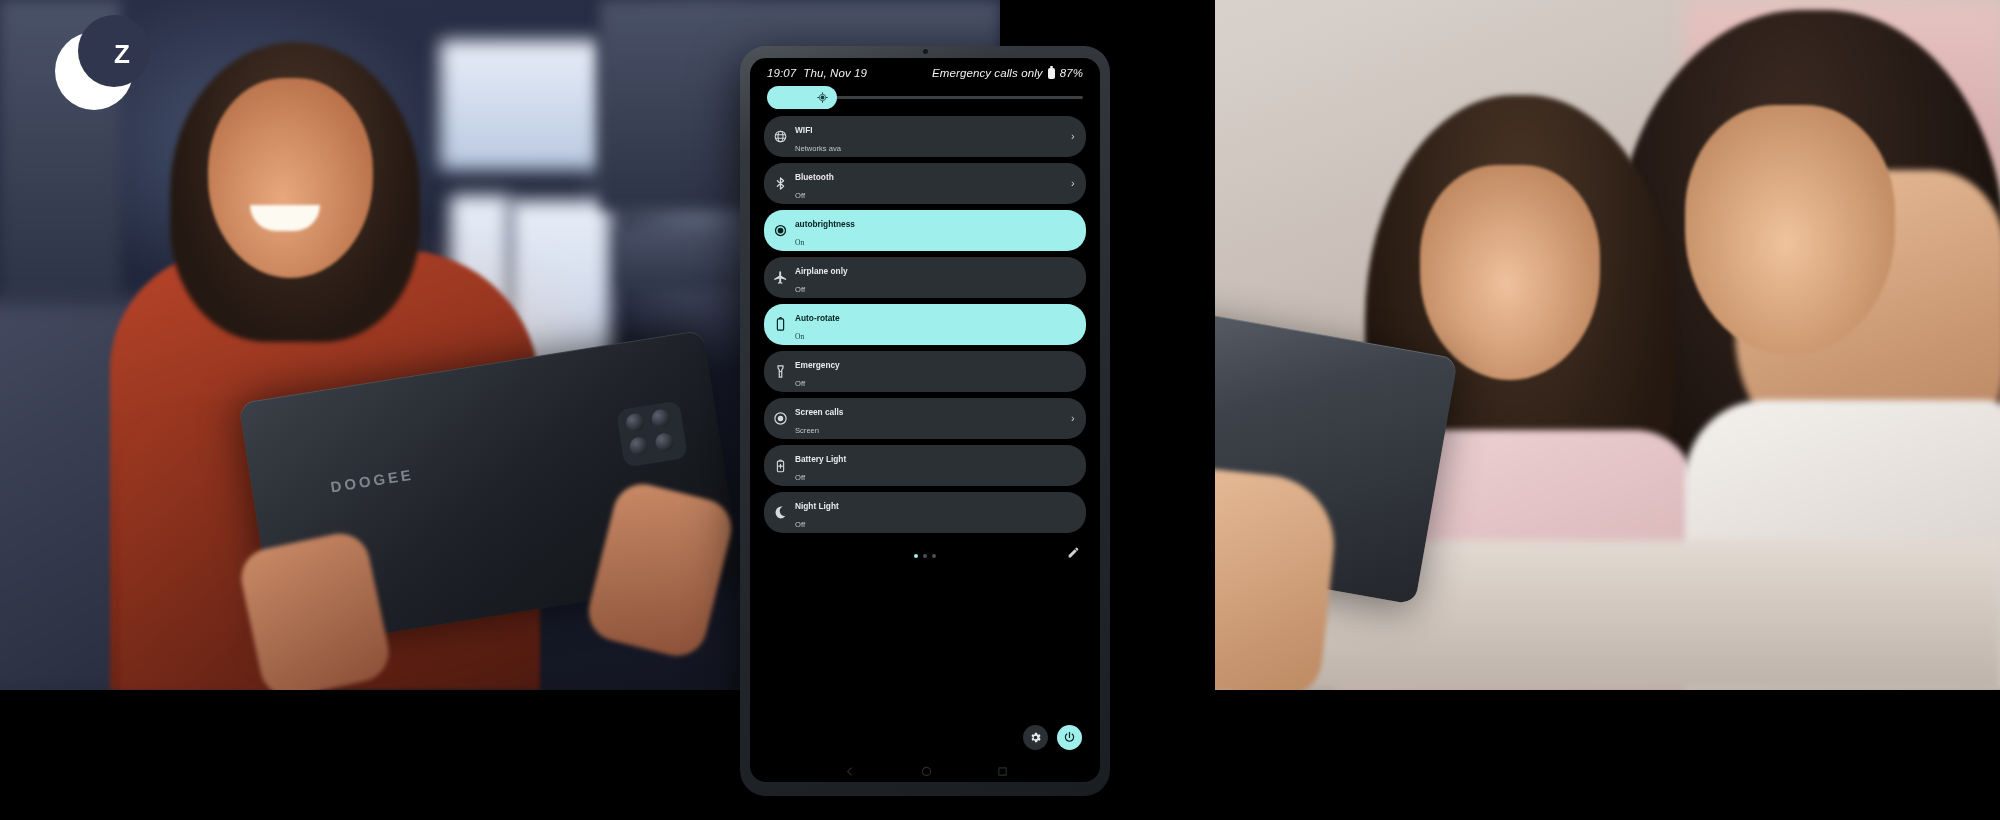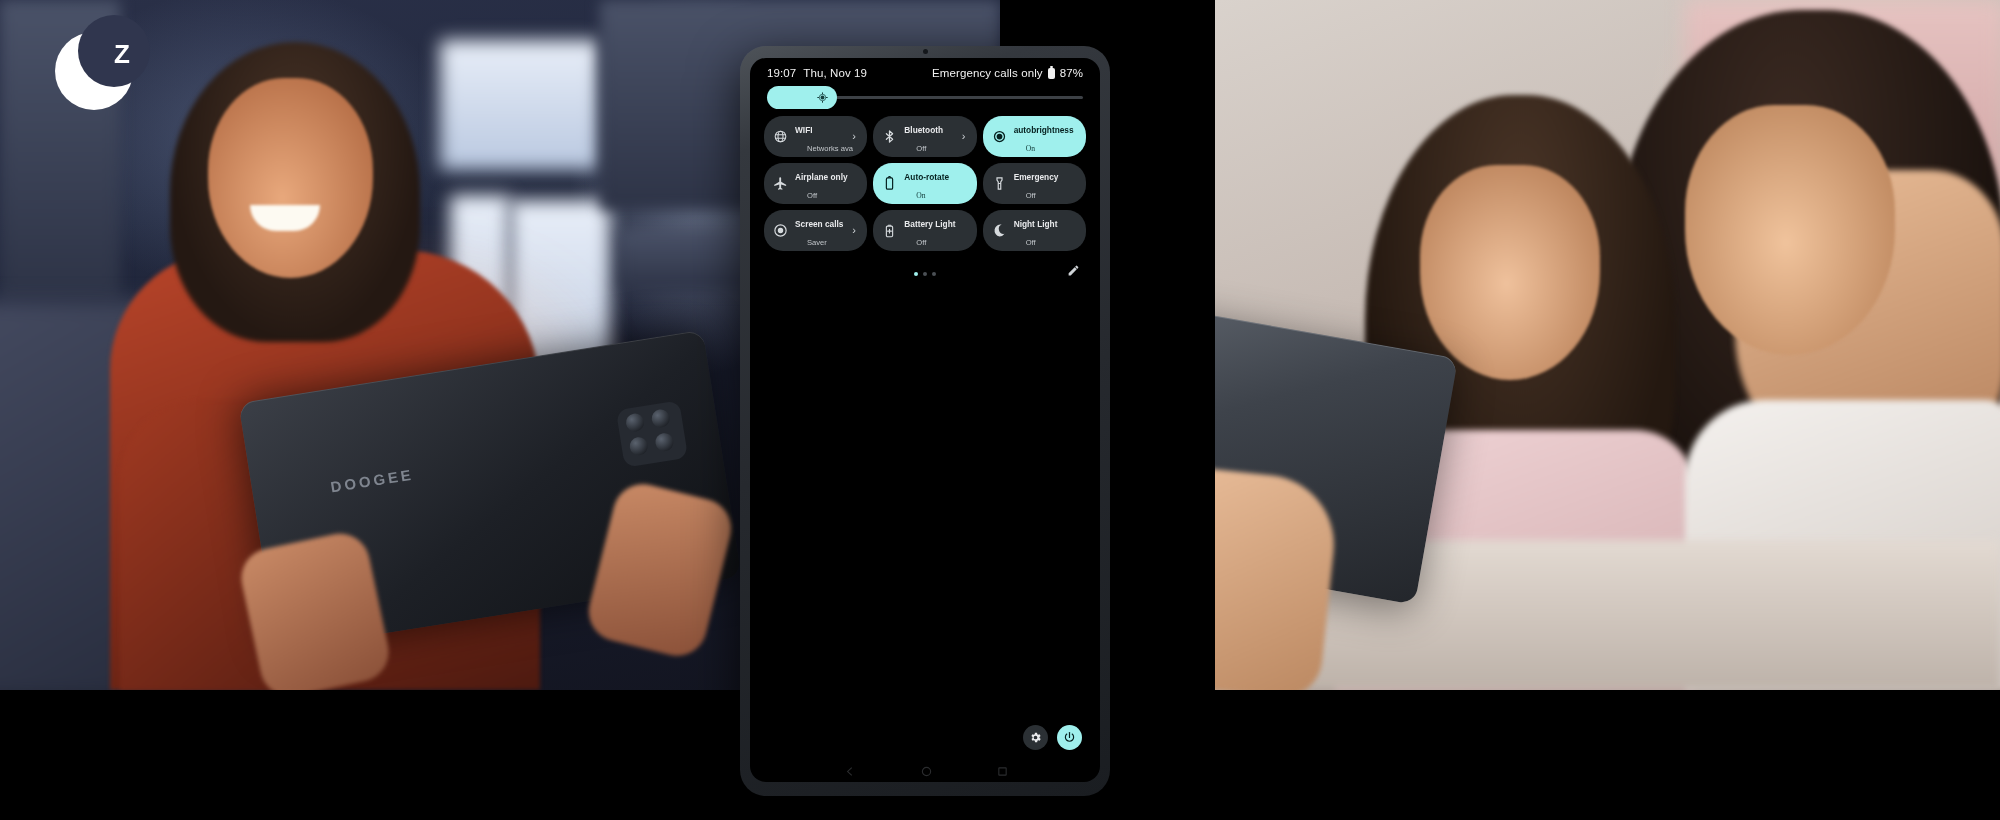--- a/index.html
+++ b/index.html
@@ -180,21 +180,21 @@
     border-radius:16px; overflow:hidden;
   }
   .tablet-cam {
     position:absolute; left:50%; top:3px; width:5px; height:5px; margin-left:-2.5px;
     border-radius:50%; background:#14171b;
   }
 
   
   .statusbar {
     display:flex; justify-content:space-between; align-items:center;
-    padding:9px 17px 4px 17px; color:#f2f2f2; font-size:11.5px;
+    padding:9px 17px 4px 17px; color:#f2f2f2; font-size:11.5px;font-style:italic;
   }
   .sb-left { display:flex; gap:7px; letter-spacing:.1px; }
   .sb-right { display:flex; gap:5px; align-items:center; letter-spacing:.1px; }
   .batt-ico {
     width:7px; height:11px; border-radius:2px; background:#f2f2f2;
     position:relative; display:inline-block;
   }
   .batt-ico::before {
     content:""; position:absolute; left:2px; top:-2px; width:3px; height:2px;
     background:#f2f2f2; border-radius:1px;
@@ -208,41 +208,41 @@
   .bright-fill {
     position:absolute; left:0; top:-10px; height:23px; width:22.5%;
     background:#9ff0ed; border-radius:12px;
   }
   .bright-knob {
     position:absolute; right:9px; top:6px; width:11px; height:11px;
   }
 
   
   .tiles {
-    display:grid; grid-template-columns:repeat(3,1fr); gap:6px;
+    display:grid; grid-template-columns:repeat(1,1fr); gap:6px;
     padding:17px 14px 0 14px;
   }
   .tile {
     display:flex; align-items:center; gap:7px;
     background:#2b3034; border-radius:19px; height:41px; padding:0 8px 0 9px;
     position:relative; overflow:hidden;
   }
   .tile.on { background:#9ff0ed; }
   .tile-ico {
     flex:0 0 15px; width:15px; height:15px; display:flex;
     align-items:center; justify-content:center;
   }
   .tile-txt { flex:1 1 auto; min-width:0; line-height:1.12; }
   .tile-title {
     color:#e9eaec; font-size:8.3px; font-weight:700; white-space:nowrap;
     overflow:hidden; text-overflow:clip;
   }
   .tile-sub {
     color:#c3c7cb; font-size:7.6px; white-space:nowrap;
-    overflow:hidden; text-overflow:clip;margin-left:12px;
+    overflow:hidden; text-overflow:clip;
   }
   .tile.on .tile-title { color:#05201f; }
   .tile.on .tile-sub { color:#16403e;font-family:Liberation Serif, serif; }
   .chev { flex:0 0 7px; color:#cfd3d7; font-size:11px; line-height:1; }
 
   
   .qs-foot {
     position:relative; height:24px; margin-top:11px; padding:0 20px;
     display:flex; align-items:center; justify-content:center;
   }
@@ -409,21 +409,21 @@
             </span>
             <span class="tile-txt"><span class="tile-title">Emergency</span><br><span class="tile-sub">Off</span></span>
           </div>
           <div class="tile">
             <span class="tile-ico">
               <svg viewBox="0 0 24 24" fill="none" stroke="#d6dadd" stroke-width="1.9">
                 <circle cx="12" cy="12" r="9"></circle>
                 <circle cx="12" cy="12" r="3.4" fill="#d6dadd"></circle>
               </svg>
             </span>
-            <span class="tile-txt"><span class="tile-title">Screen calls</span><br><span class="tile-sub">Saver</span></span>
+            <span class="tile-txt"><span class="tile-title">Screen calls</span><br><span class="tile-sub">Screen</span></span>
             <span class="chev">›</span>
           </div>
           <div class="tile">
             <span class="tile-ico">
               <svg viewBox="0 0 24 24" fill="none" stroke="#d6dadd" stroke-width="1.8">
                 <rect x="7" y="5" width="10" height="17" rx="2"></rect>
                 <path d="M10 3.5h4" stroke-linecap="round"></path>
                 <path d="M12 10v6M9 13h6" stroke-linecap="round"></path>
               </svg>
             </span>

